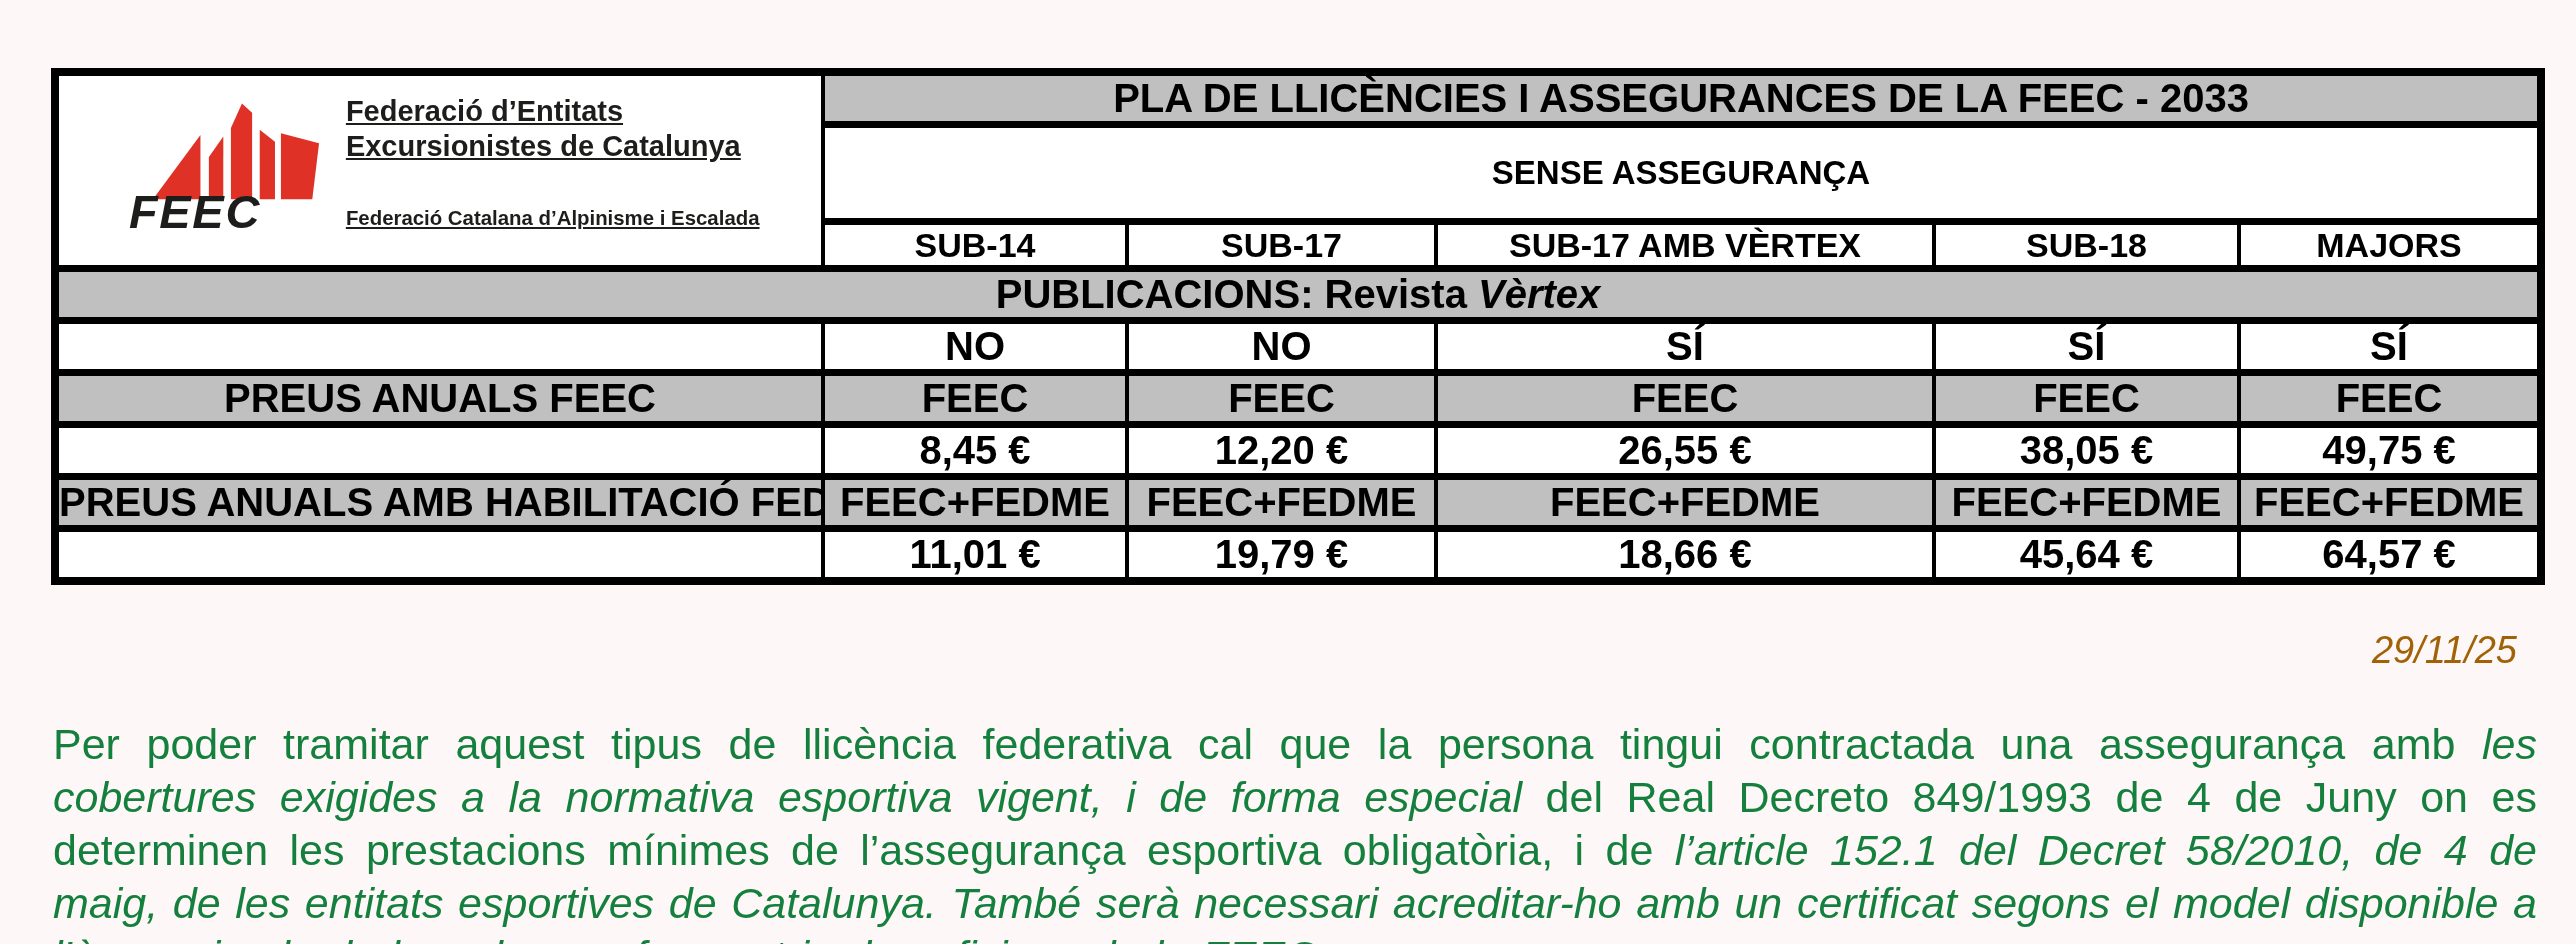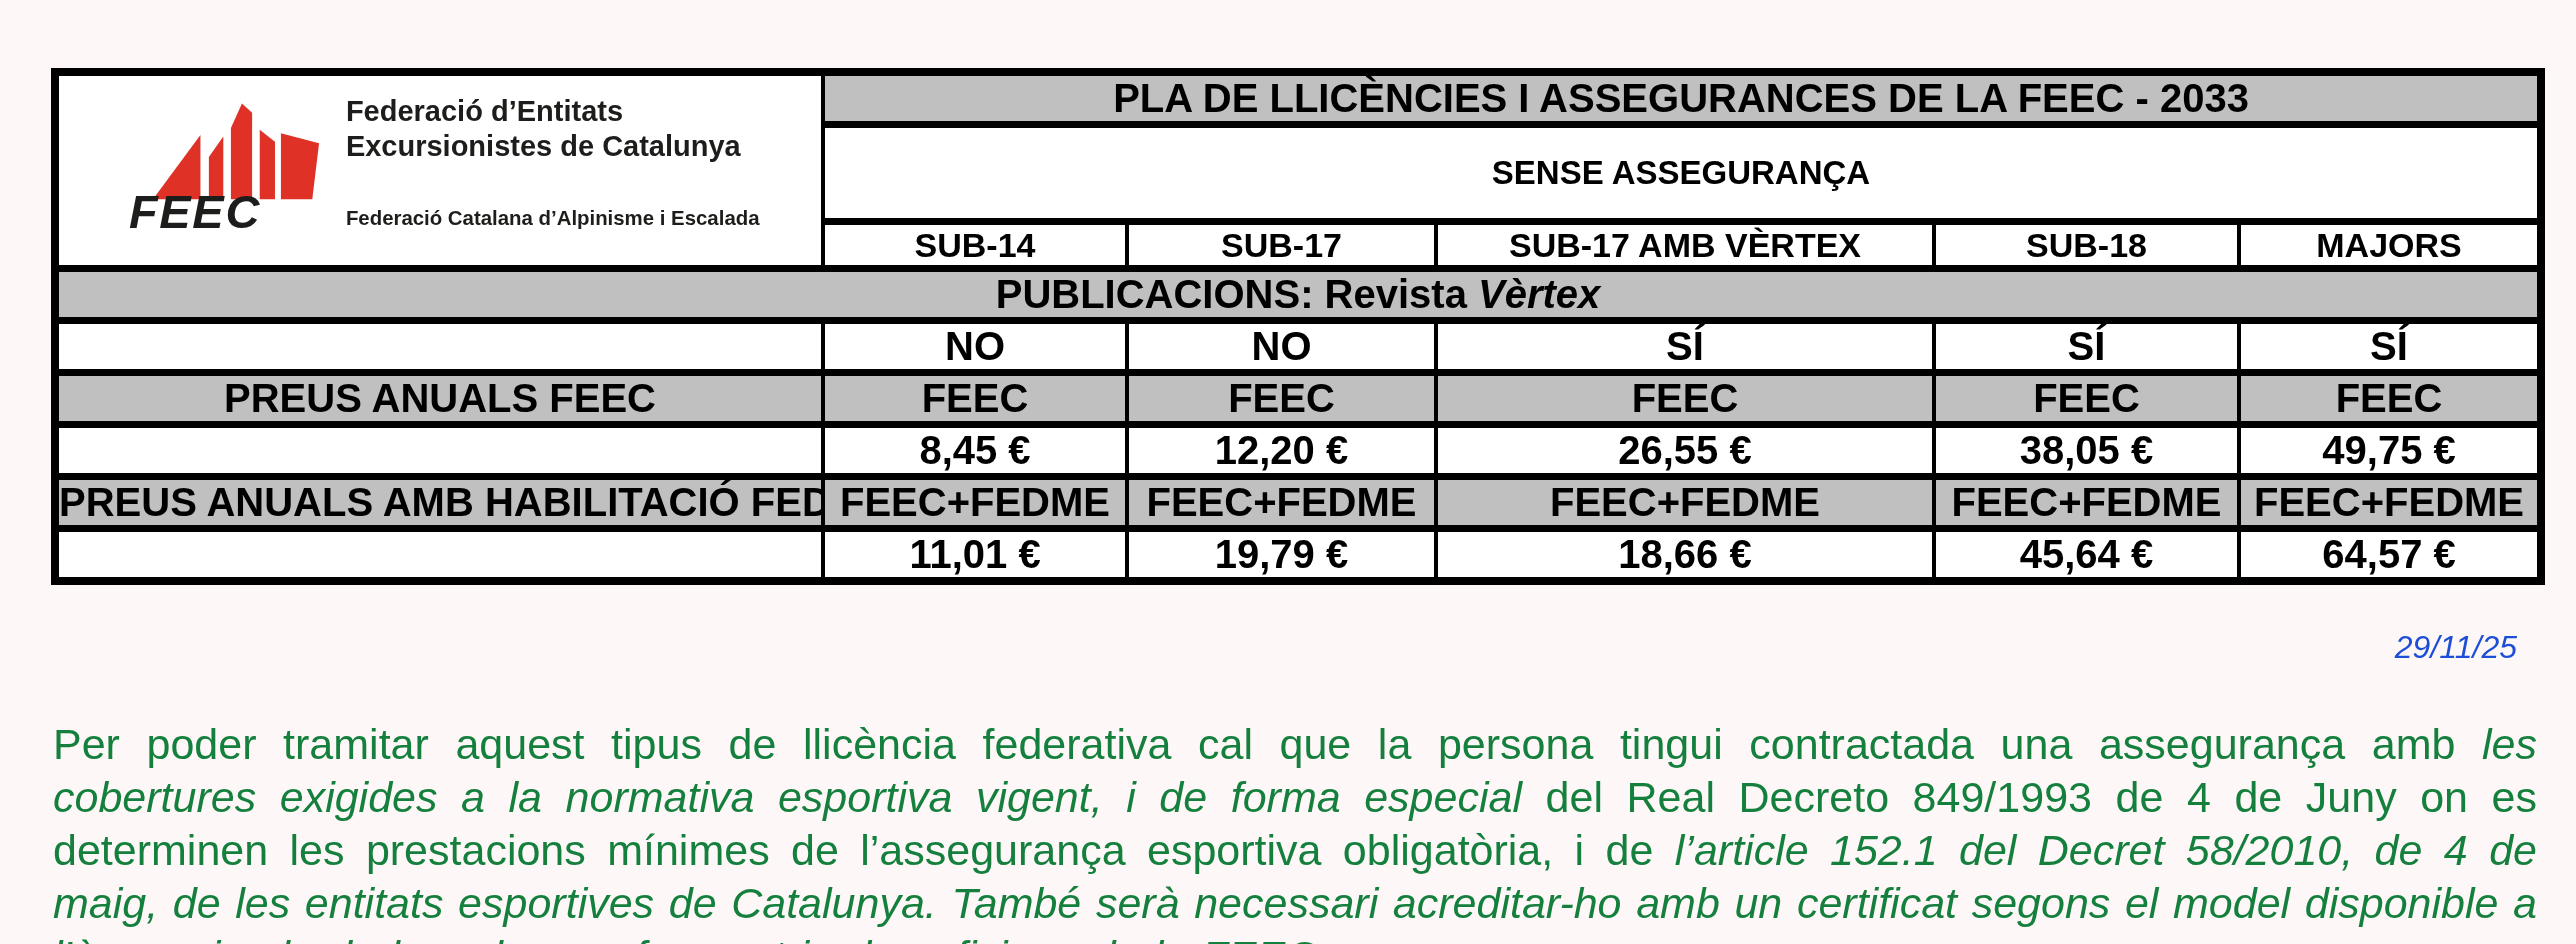--- a/index.html
+++ b/index.html
@@ -39,28 +39,28 @@
 
   
   td.logo-cell { background: #fff; vertical-align: middle; }
   .logo { display: flex; align-items: flex-end; justify-content: center; gap: 22px; padding: 8.5px 17px 22px 25.4px; }
   .logo-mark { position: relative; width: 195px; flex: 0 0 auto; }
   .logo-mark svg { display: block; margin-left: 22px; }
   .feec-acronym {
     font-style: italic; font-weight: bold; font-size: 47px; line-height: 42px;
     letter-spacing: 1.7px; color: #1d1d1b; margin-top: -10.2px; text-align: left;
   }
-  .logo-text { text-align: left; color: #1d1d1b; padding-bottom: 1.7px; }
+  .logo-text { text-align: left; color: #1d1d1b; padding-bottom: 1.7px; text-decoration: underline; }
   .logo-text .lt-big { font-size: 29px; font-weight: bold; line-height: 35px; white-space: nowrap; }
   .logo-text .lt-small { font-size: 20.4px; font-weight: bold; line-height: 25.4px; white-space: nowrap; margin-top: 42px; }
 
   
   .doc-date {
     position: absolute; top: 629px; right: 59px;
-    font-style: italic; font-size: 32px; color: #1d4ed8;
+    font-style: italic; font-size: 38px; color: #a16207;
   }
   .note {
     position: absolute; left: 53px; top: 718px; width: 2484px;
     font-size: 43px; line-height: 53px;
     text-align: justify; color: #15803d;
     word-spacing: 2.5px; margin: 0;
   }
 </style>
 </head>
 <body>

